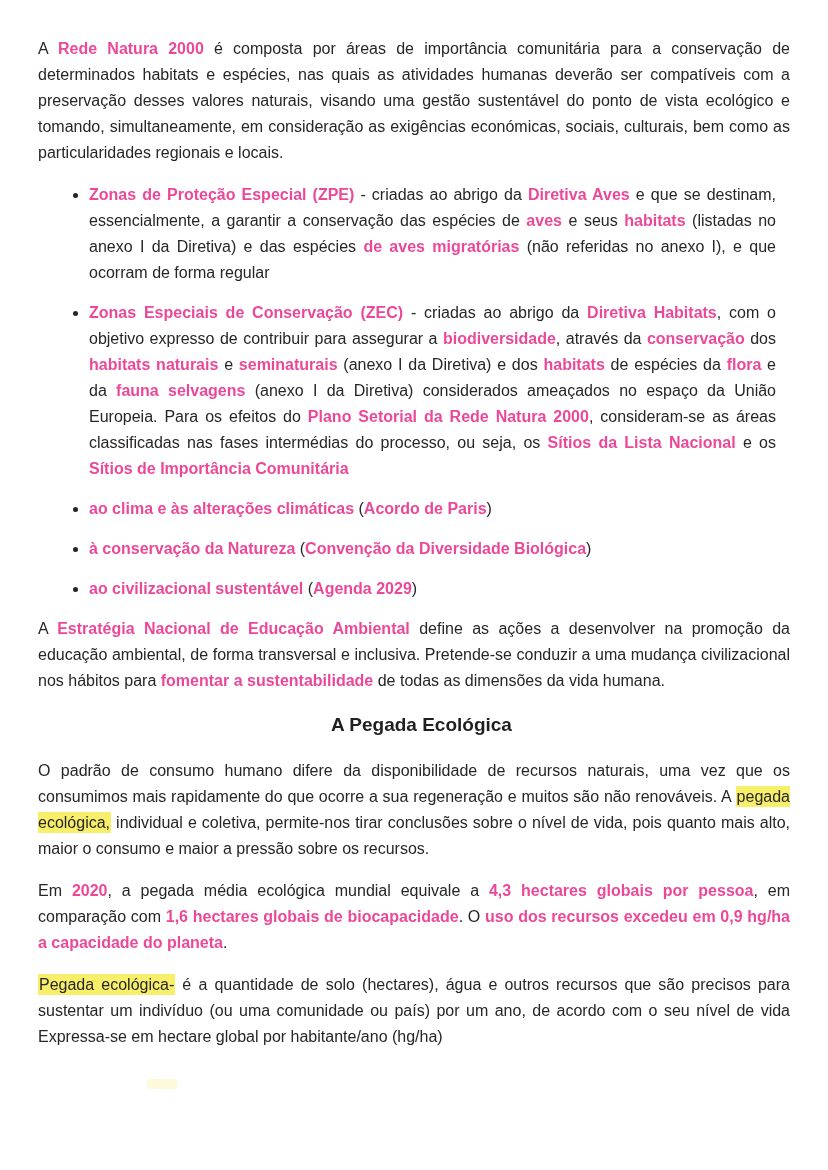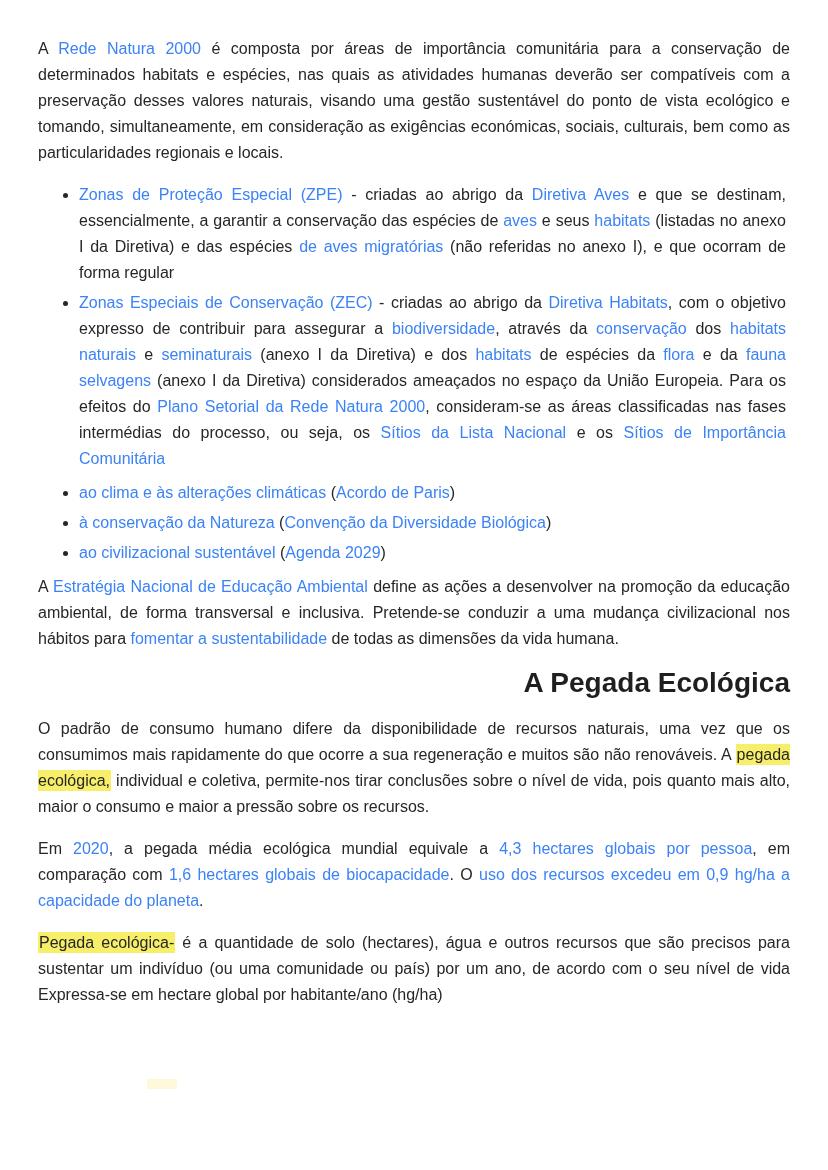--- a/index.html
+++ b/index.html
@@ -20,31 +20,31 @@
     margin: 0 0 16px 0;
     text-align: justify;
   }
   ul {
     margin: 8px 0 8px 0;
     padding-left: 37px;
     list-style: disc outside;
   }
   li {
     text-align: justify;
-    margin: 4px;
+    margin: 14px;
   }
   h2 {
-    font-size: 28px;
+    font-size: 19px;
     line-height: 30px;
     margin: 12px 0 18px 15px;
     font-weight: 700;
     color: #1f1f1f;
-    text-align: right;
+    text-align: center;
   }
-  .b { font-weight: 400; color: #3b82f6; }
+  .b { font-weight: 700; color: #ec4899; }
   .hl { background: #f7ee6a; padding: 2px 1px; }
   .faint-fragment {
     position: absolute;
     left: 147px;
     top: 1079px;
     width: 30px;
     height: 10px;
     background: #fbf4bc;
     opacity: 0.55;
   }

